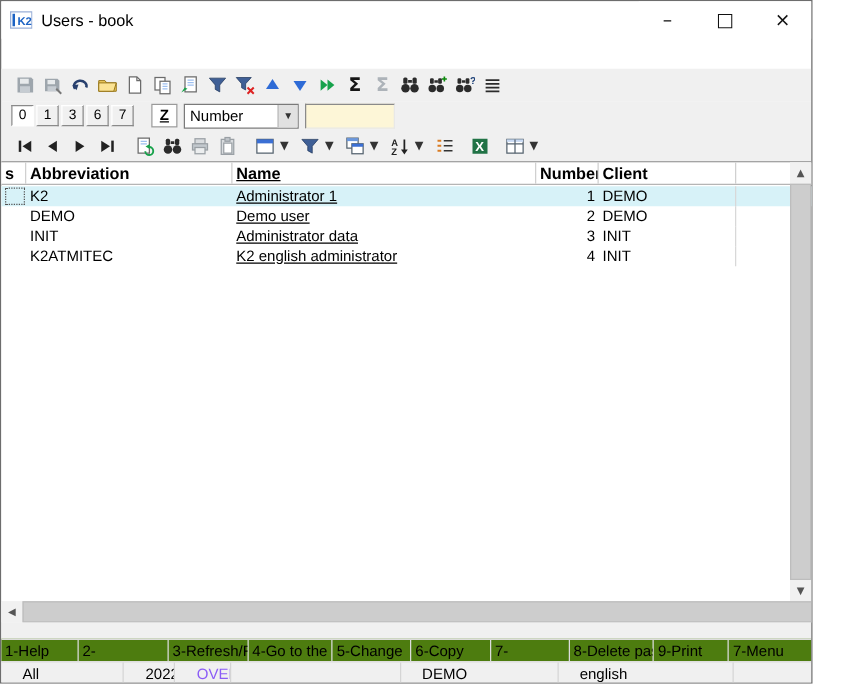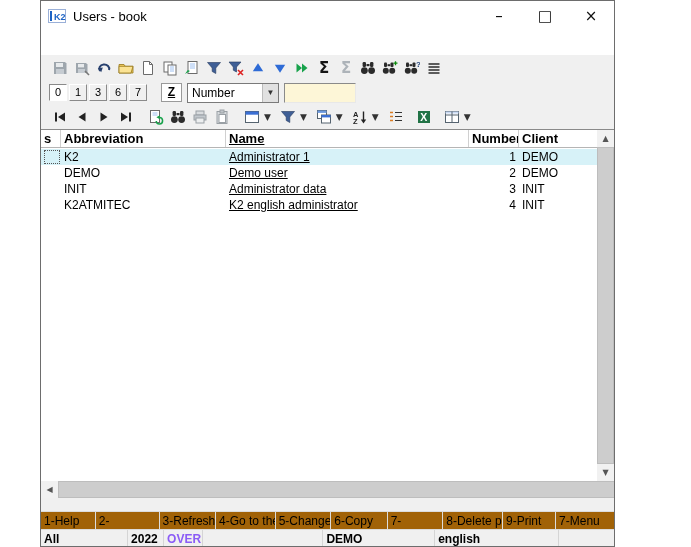--- a/index.html
+++ b/index.html
@@ -1,20 +1,20 @@
 <!DOCTYPE html>
 <html><head>
 <meta charset="utf-8">
 <style>
   * { box-sizing: border-box; margin: 0; padding: 0; }
   html,body { width: 691px; height: 547px; }
   body { font-family: "Liberation Sans", sans-serif; font-size: 13px; color: #000; }
   .window {
-    position: relative; width: 575px; height: 547px;
-    background: #fff; border: 1px solid #6d6d6d; overflow: hidden; margin-left: 40px;
+    position: relative; width: 650px; height: 547px;
+    background: #fff; border: 1px solid #6d6d6d; overflow: hidden;
   }
   
   .titlebar { position: absolute; top: 0; left: 0; right: 0; height: 30px;
     background: #fff; display: flex; align-items: center; }
   .app-icon { margin-left: 7px; display: flex; align-items: center; }
   .title-text { margin-left: 7px; font-size: 13px; }
   .win-controls { margin-left: auto; display: flex; height: 30px; }
   .win-btn { width: 46px; height: 30px; border: none; background: #fff;
     font-size: 15px; line-height: 30px; text-align: center; color: #111; font-family: "DejaVu Sans", sans-serif; cursor: default; }
   
@@ -78,28 +78,28 @@
     background: #f1f1f1; display: flex; flex-direction: column; }
   .sb-btn { width: 17px; height: 17px; background: #f1f1f1; display: flex; align-items: center;
     justify-content: center; font-size: 8px; color: #555; font-family: "DejaVu Sans", sans-serif; }
   .vthumb { flex: 1; background: #cdcdcd; border: 1px solid #bdbdbd; }
   .hscroll { position: absolute; top: 480px; left: 0; width: 691px; height: 17px;
     background: #f1f1f1; display: flex; }
   .hthumb { flex: 1; background: #cdcdcd; border: 1px solid #bdbdbd; }
   .gap-strip { position: absolute; top: 497px; left: 0; right: 0; height: 13px; background: #f0f0f0; }
   
   .fnbar { position: absolute; top: 510px; left: 0; right: 0; height: 18px;
-    background: #a16207; display: flex; font-size: 12px; border-top: 1px solid #dcdcdc; }
+    background: #4d7c0f; display: flex; font-size: 12px; border-top: 1px solid #dcdcdc; }
   .fk { padding: 2px 0 0 3px; white-space: nowrap; overflow: hidden; border-right: 1px solid #dcdcdc; }
   .fk0{width:66px}.fk1{width:77px}.fk2{width:68px}.fk3{width:72px}.fk4{width:67px}
   .fk5{width:68px}.fk6{width:67px}.fk7{width:72px}.fk8{width:64px}.fk9{width:70px;border-right:none}
   
   .statusbar { position: absolute; top: 528px; left: 0; right: 0; bottom: 0;
     background: #f0f0f0; display: flex; font-size: 12px; border-top: 1px solid #dcdcdc; }
-  .st { padding: 2px 0 0 3px; white-space: nowrap; overflow: hidden; border-right: 1px solid #d5d5d5; font-weight: bold; }
+  .st { padding: 2px 0 0 17px; white-space: nowrap; overflow: hidden; border-right: 1px solid #d5d5d5; }
   .st0{width:105px}.st1{width:43px}.st2{width:47px;color:#8b5cf6}.st3{width:145px}
   .st4{width:135px}.st5{width:150px}.st6{width:66px;border-right:none}
 </style>
 </head>
 <body>
 
 <div class="window">
 
   <div class="titlebar">
     <span class="app-icon">

